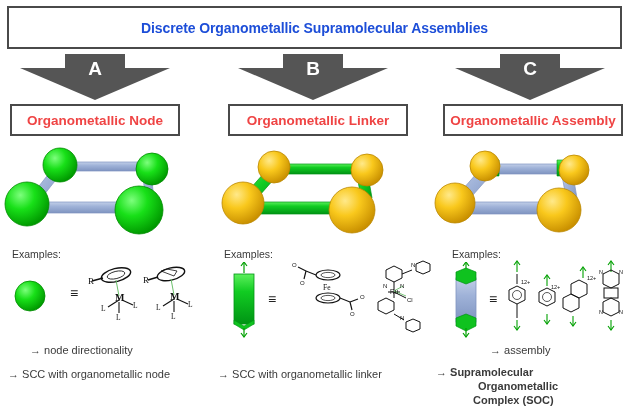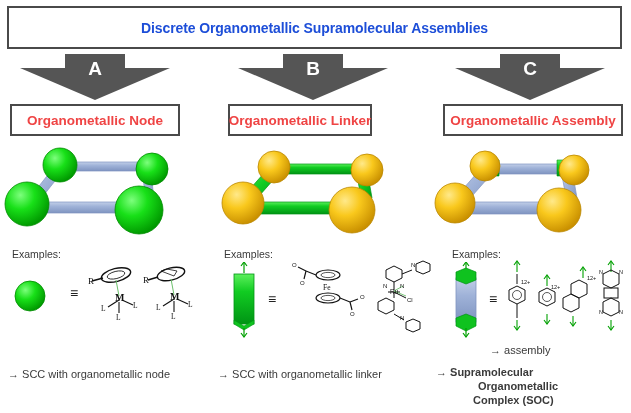--- a/index.html
+++ b/index.html
@@ -38,21 +38,21 @@
 
   
   .label-box{
     position:absolute;top:104px;height:32px;
     border:2px solid #4a4a4a;background:#ffffff;
     display:flex;align-items:center;justify-content:center;
     box-sizing:border-box;
   }
   .label-box span{font-size:13.5px;font-weight:bold;color:#ef4444;white-space:nowrap;}
   #box-a{left:10px;width:170px;}
-  #box-b{left:228px;width:144px;}
+  #box-b{left:228px;width:180px;}
   #box-c{left:443px;width:180px;}
 
   
   .col{position:absolute;top:140px;}
   #col-a{left:0px;width:212px;}
   #col-b{left:212px;width:215px;}
   #col-c{left:427px;width:204px;}
 
   
   .examples-label{
@@ -385,20 +385,21 @@
         <text x="46" y="31">12+</text>
         <text x="82" y="22">12+</text>
         <text x="94" y="16">N</text>
         <text x="114" y="16">N</text>
         <text x="94" y="56">N</text>
         <text x="114" y="56">N</text>
       </g>
     </svg>
   </div>
 
+  <div class="concl" id="c-a1">→ node directionality</div>
   <div class="concl" id="c-a2">→ SCC with organometallic node</div>
 
   <div class="concl" id="c-b2">→ SCC with organometallic linker</div>
 
   <div class="concl" id="c-c1">→ assembly</div>
   <div class="concl bold" id="c-c2">→ Supramolecular</div>
   <div class="concl bold" id="c-c3">Organometallic</div>
   <div class="concl bold" id="c-c4">Complex (SOC)</div>
 
 </div>

